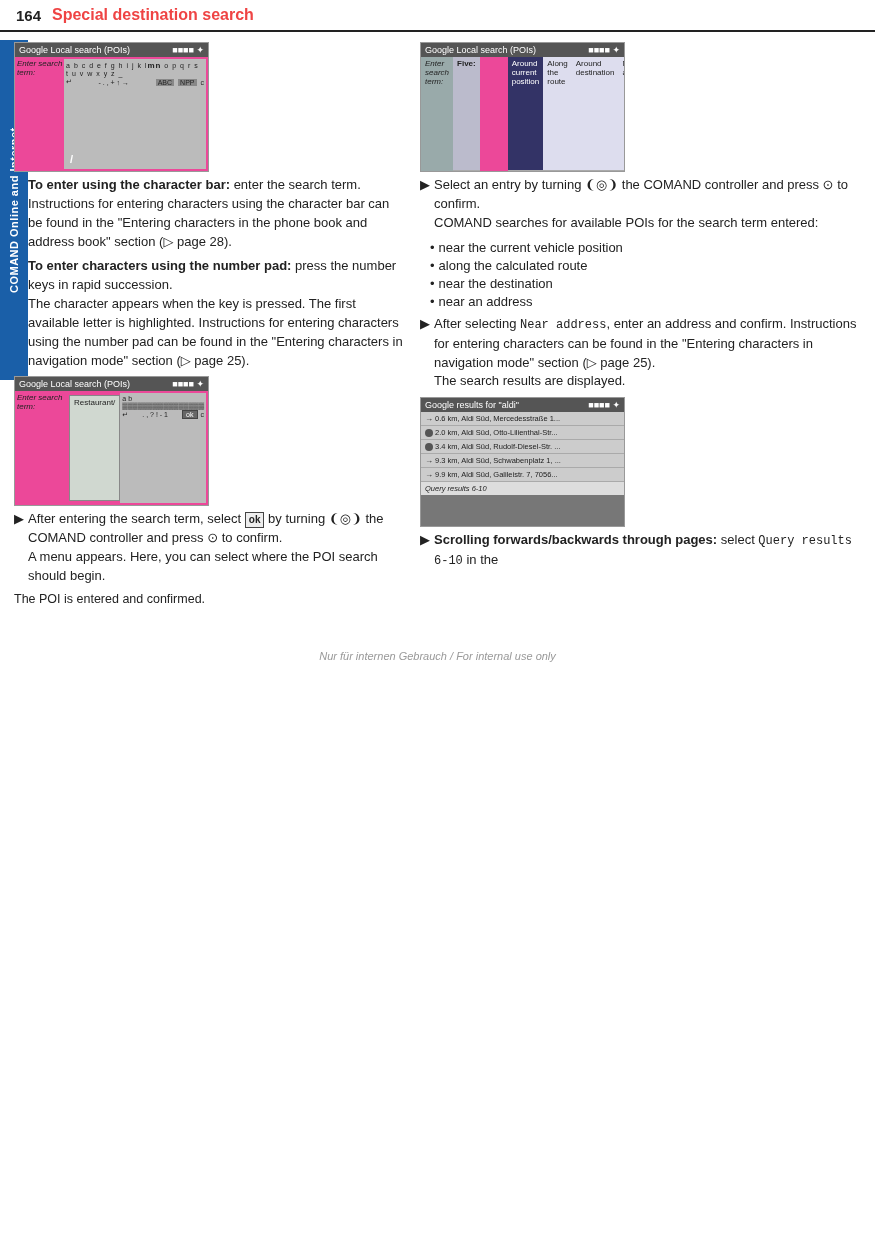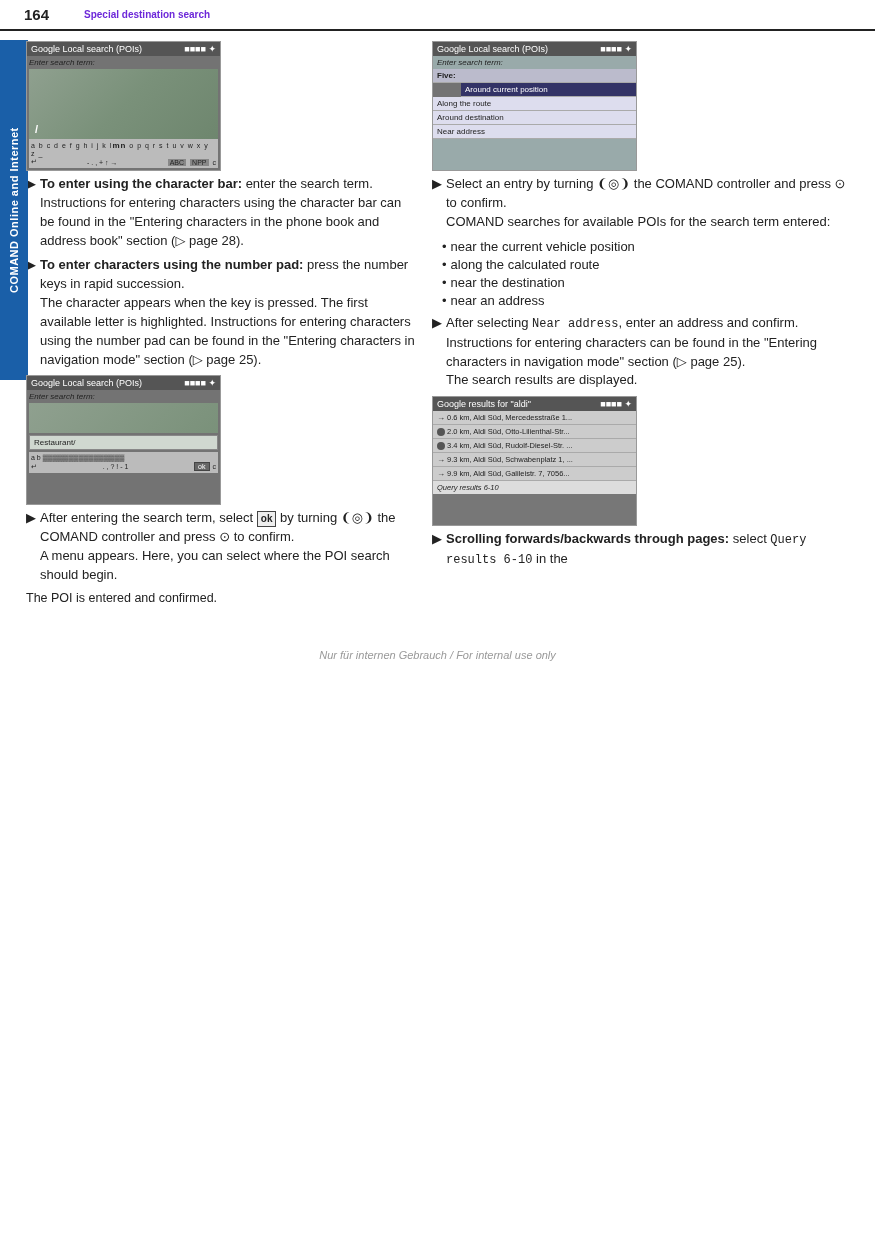--- a/index.html
+++ b/index.html
@@ -12,34 +12,33 @@
       color: #222;
       position: relative;
     }
 
     
     .page-header {
       display: flex;
       align-items: center;
       background: #fff;
       border-bottom: 2px solid #222;
-      padding: 6px 24px;
+      padding: 6px 16px;
       margin-bottom: 0;
     }
     .page-number {
       font-size: 15px;
       font-weight: bold;
       color: #222;
       min-width: 36px;
     }
     .page-title {
-      font-size: 10px;
+      font-size: 16px;
       font-weight: bold;
-      color: #6d28d9;
-      margin-left: 24px;
+      color: #ef4444;
     }
 
     
     .sidebar-label {
       position: absolute;
       left: 0;
       top: 40px;
       width: 28px;
       background: #1a5fa8;
       color: #fff;
@@ -51,21 +50,21 @@
       padding: 14px 5px;
       height: 340px;
       display: flex;
       align-items: center;
       justify-content: center;
       letter-spacing: 0.5px;
     }
 
     
     .content {
-      padding: 10px 18px 10px 26px;
+      padding: 10px 18px 10px 14px;
     }
 
     
     .screenshot-box {
       width: 200px;
       min-height: 120px;
       background: #ccc;
       border: 1px solid #999;
       position: relative;
       overflow: hidden;
@@ -85,24 +84,23 @@
       background: #555;
       color: #fff;
       font-size: 9px;
       padding: 2px 4px;
       display: flex;
       justify-content: space-between;
       align-items: center;
     }
 
     .gps-body {
-      background: #737373;
+      background: #ec4899;
       flex: 1;
       display: flex;
-      flex-direction: column;
       padding: 2px;
     }
     .gps-label {
       font-size: 8px;
       color: #222;
       font-style: italic;
       margin-bottom: 2px;
     }
     .gps-map-area {
       flex: 1;

